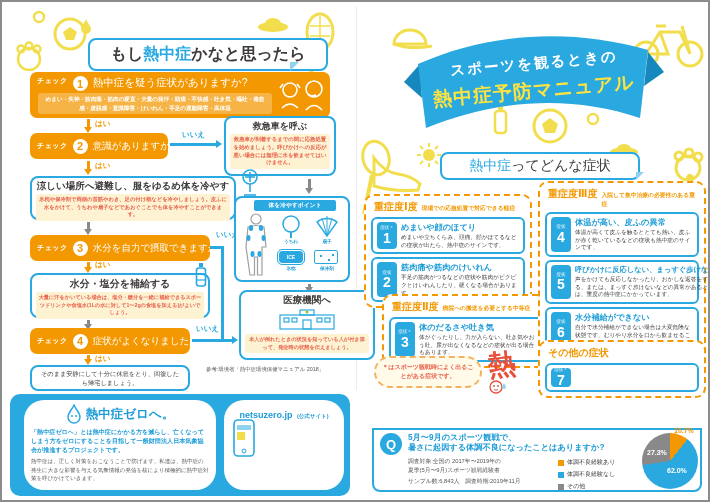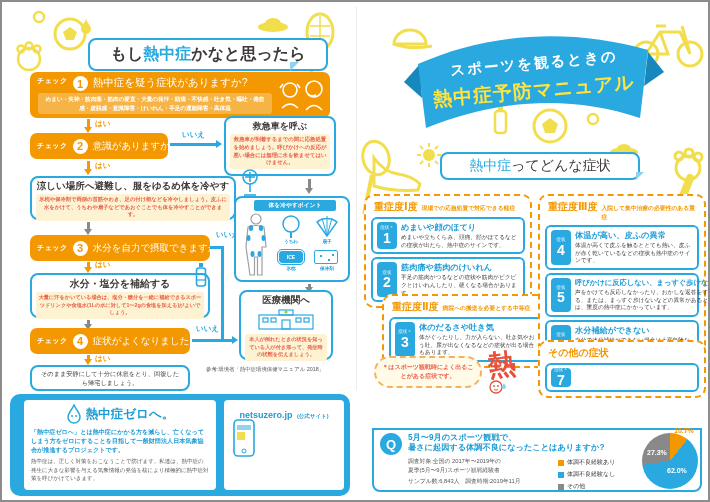--- a/index.html
+++ b/index.html
@@ -30,21 +30,21 @@
 .group-note{color:#f39800;font-weight:bold;font-size:5.8px}
 .sym-card{display:flex;gap:4px;background:#fff;border:2px solid #29a9e0;border-radius:6px;padding:3px 4px;margin-top:3px}
 .sym-tab{min-width:20px;width:20px;background:#29a9e0;border-radius:4px;color:#fff;display:flex;flex-direction:column;align-items:center;justify-content:center;line-height:1}
 .sym-tab .t{font-size:4.5px}
 .sym-tab .n{font-size:14px;font-weight:bold}
 .sym-title{color:#1e9cd7;font-weight:bold;font-size:8.2px;white-space:nowrap}
 .sym-title.sm{font-size:7.3px}
 .sym-body{color:#3e3a39;font-size:5.7px;line-height:1.35;margin-top:1px}
 
 .footer{background:#29a9e0;border-radius:10px}
-.wbox{background:#fff;border-radius:4px}
+.wbox{background:#fff;border-radius:20px}
 
 .statbar{background:#29a9e0;border-radius:8px 8px 0 0;color:#fff;font-weight:bold;font-size:11.5px;display:flex;align-items:center;justify-content:center}
 .statbox{background:#fff;border:2px solid #29a9e0;border-radius:0 0 8px 8px}
 .qbadge{width:22px;height:22px;border-radius:50%;background:#29a9e0;color:#fff;font-weight:bold;font-size:13px;display:flex;align-items:center;justify-content:center}
 .legend-row{display:flex;align-items:center;gap:3px;margin-bottom:3px}
 .legend-row .sw{width:6px;height:6px}
 .legend-row .lab{font-size:6px;color:#3e3a39;white-space:nowrap}
 .pie{border-radius:50%}
 .pielab{font-weight:bold;font-size:7px}
 .note-bubble{background:#fffbe8;border:2px dashed #f5b25e;border-radius:16px;color:#e8604c;font-weight:bold;font-size:6px;line-height:1.5;display:flex;align-items:center;justify-content:center;text-align:center;padding:2px 5px}
@@ -223,21 +223,21 @@
       <line x1="13" y1="22" x2="18" y2="4" stroke="#29a9e0" stroke-width="1"></line>
     </svg>
 <div class="abs itemlab" style="left:308px;top:237px;width:34px">扇子</div>
 <div class="abs" style="left:276px;top:248px;width:26px;height:14px;background:#29a9e0;border:1.5px solid #fff;outline:1.2px solid #29a9e0;border-radius:4px;color:#fff;font-size:5px;font-weight:bold;display:flex;align-items:center;justify-content:center">ICE</div>
 <div class="abs itemlab" style="left:272px;top:264px;width:34px">氷枕</div>
 <div class="abs" style="left:312px;top:248px;width:24px;height:14px;border:1.5px solid #29a9e0;border-radius:2px;background:radial-gradient(circle 1.5px at 6px 5px,#29a9e0 90%,transparent),radial-gradient(circle 1.5px at 14px 9px,#29a9e0 90%,transparent),radial-gradient(circle 1.5px at 18px 4px,#29a9e0 90%,transparent)"></div>
 <div class="abs itemlab" style="left:308px;top:264px;width:34px">保冷剤</div>
 <div class="abs shv c-g" style="left:306px;top:282px;height:3px"></div>
 <div class="abs tdg td" style="left:303px;top:285px"></div>
 
-<div class="abs bx" style="left:237px;top:288px;width:94px;height:70px;padding:2px 4px;text-align:center">
+<div class="abs bx" style="left:237px;top:288px;width:136px;height:70px;padding:2px 4px;text-align:center">
   <div class="ttl" style="font-size:9.5px">医療機関へ</div>
   <svg width="62" height="22" style="margin-top:1px">
         <g fill="none" stroke="#29a9e0" stroke-width="1.2">
           <rect x="4" y="7" width="54" height="14"></rect>
           <rect x="24" y="2" width="14" height="5"></rect>
           <rect x="8" y="10" width="5" height="4"></rect>
           <rect x="16" y="10" width="5" height="4"></rect>
           <rect x="41" y="10" width="5" height="4"></rect>
           <rect x="49" y="10" width="5" height="4"></rect>
           <rect x="27" y="12" width="8" height="9"></rect>
@@ -385,21 +385,21 @@
           <span class="t">症状＊</span>
           <span class="n">3</span>
         </div>
     <div>
           <div class="sym-title">体のだるさや吐き気</div>
           <div class="sym-body">体がぐったりし、力が入らない、吐き気やおう吐、尿が出なくなるなどの症状が出る場合もあります。</div>
         </div>
   </div>
 </div>
 
-<div class="group" style="left:536px;top:192px;width:168px">
+<div class="group" style="left:536px;top:179px;width:168px">
   <div class="group-h">
         <span class="group-title">重症度Ⅲ度</span>
         <span class="group-note">入院して集中治療の必要性のある重症</span>
       </div>
   <div class="sym-card">
     <div class="sym-tab">
           <span class="t">症状</span>
           <span class="n">4</span>
         </div>
     <div>

